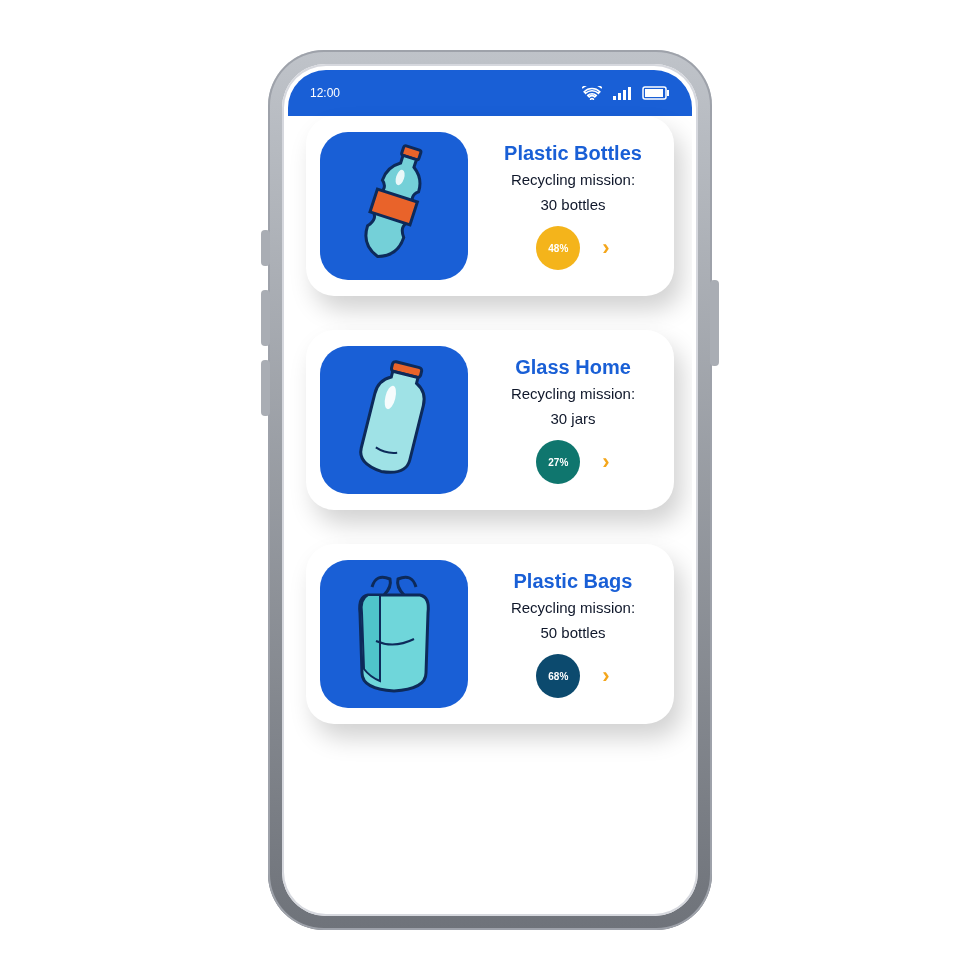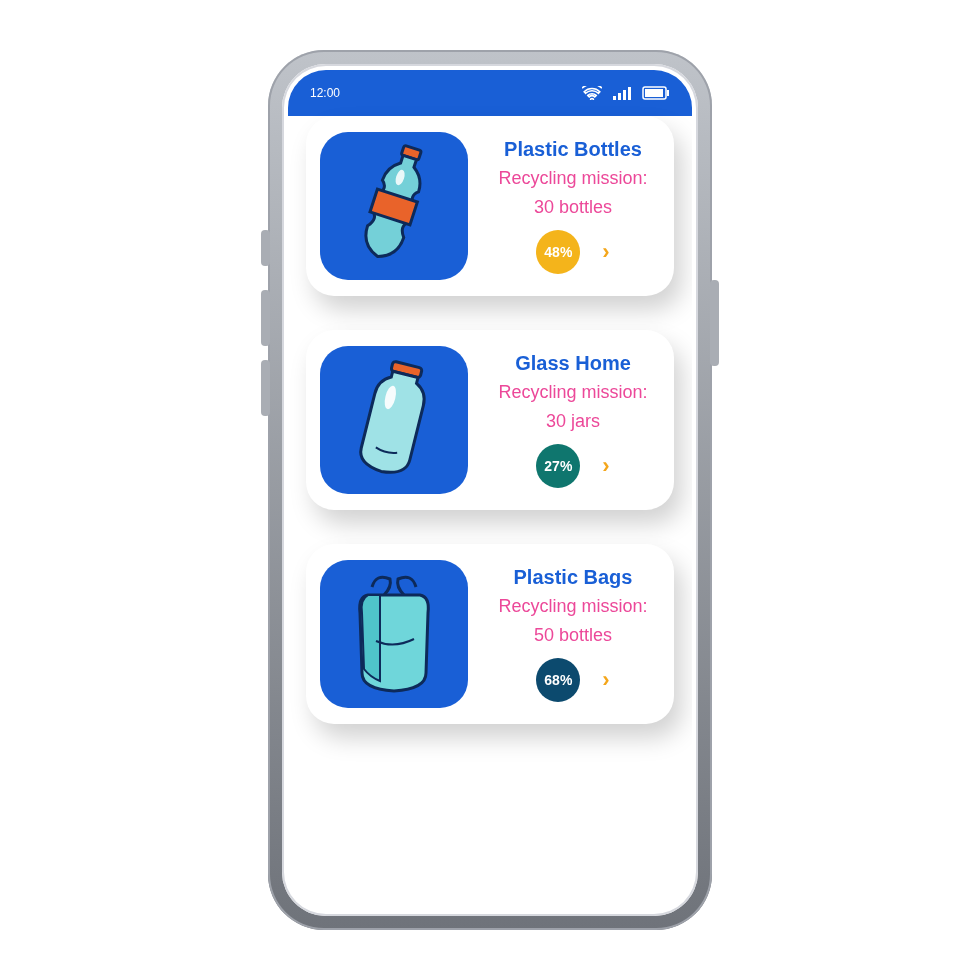--- a/index.html
+++ b/index.html
@@ -100,39 +100,39 @@
     flex-direction:column;
     align-items:center;
     gap:6px;
   }
   .card-title {
     color:#195fd6;
     font-size: 20px;
     font-weight: 600;
   }
   .card-sub1, .card-sub2 {
-    color:#ec4899;
-    font-size: 18px;
+    color:#0f172a;
+    font-size: 15px;
     line-height: 1.25;
   }
   .progress-row {
     display:flex;
     align-items:center;
     gap: 22px;
     margin-top: 6px;
   }
   .badge {
     width: 44px;
     height: 44px;
     border-radius: 50%;
     display:flex;
     align-items:center;
     justify-content:center;
     color:#ffffff;
-    font-size: 14px;
+    font-size: 10px;
     font-weight: 600;
   }
   .chevron {
     color:#f4a61b;
     font-size: 22px;
     font-weight: 700;
   }
 </style>
 </head>
 <body>

